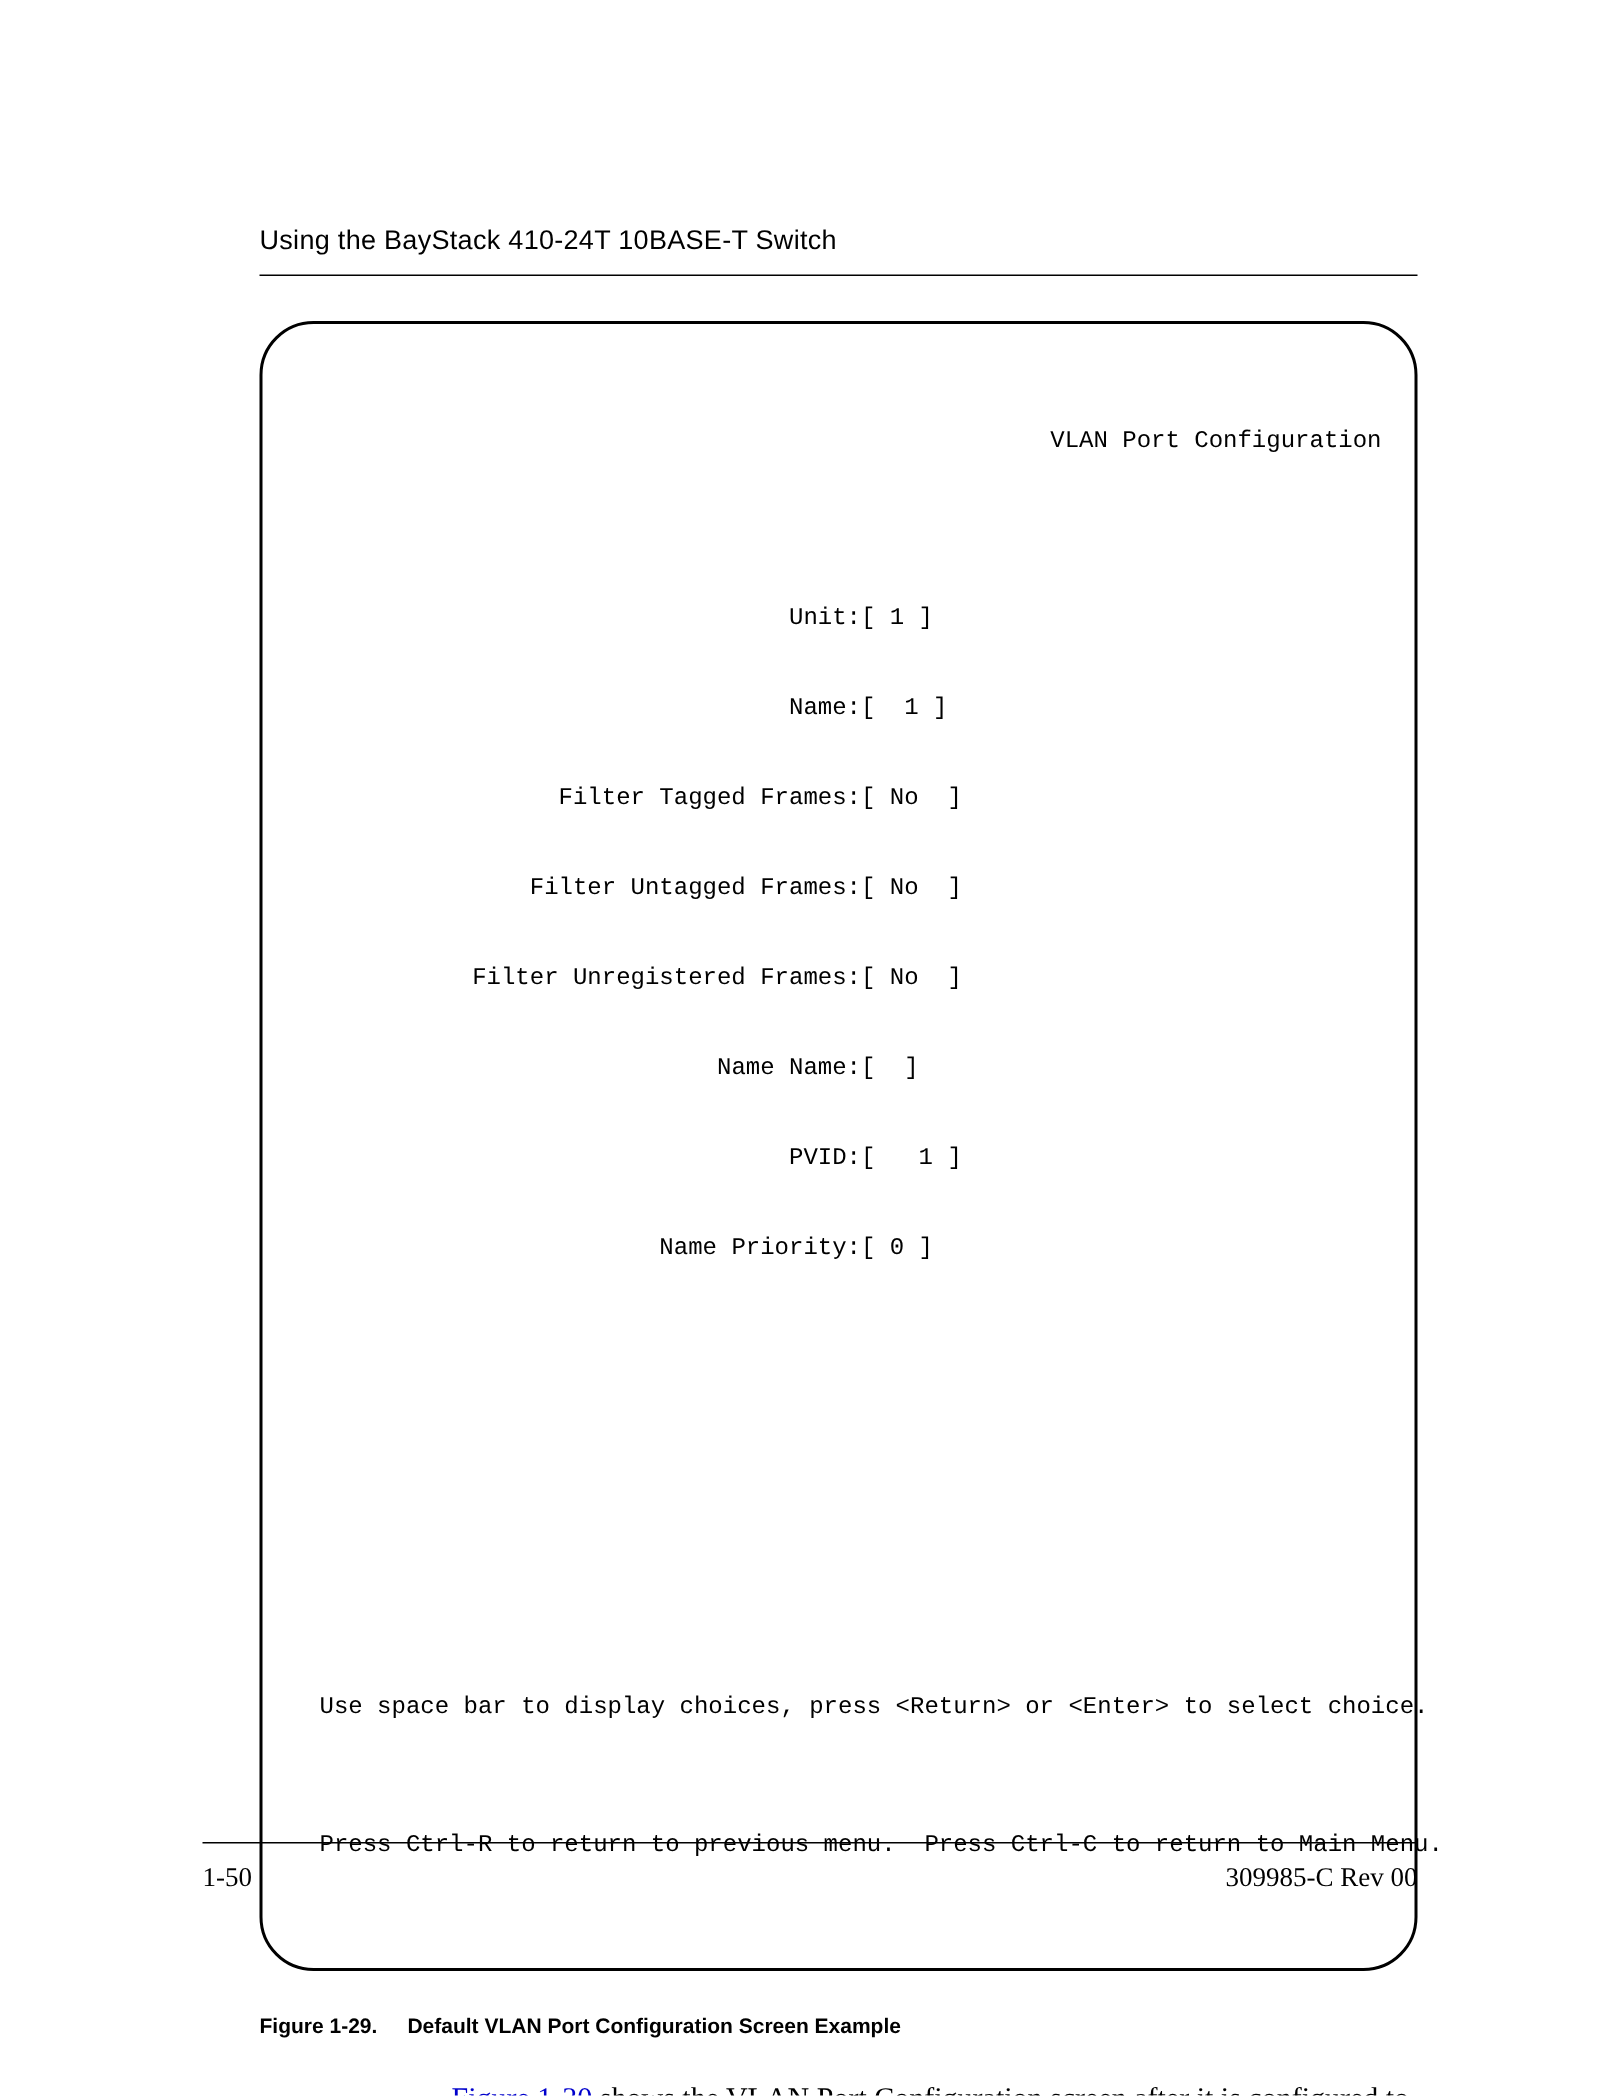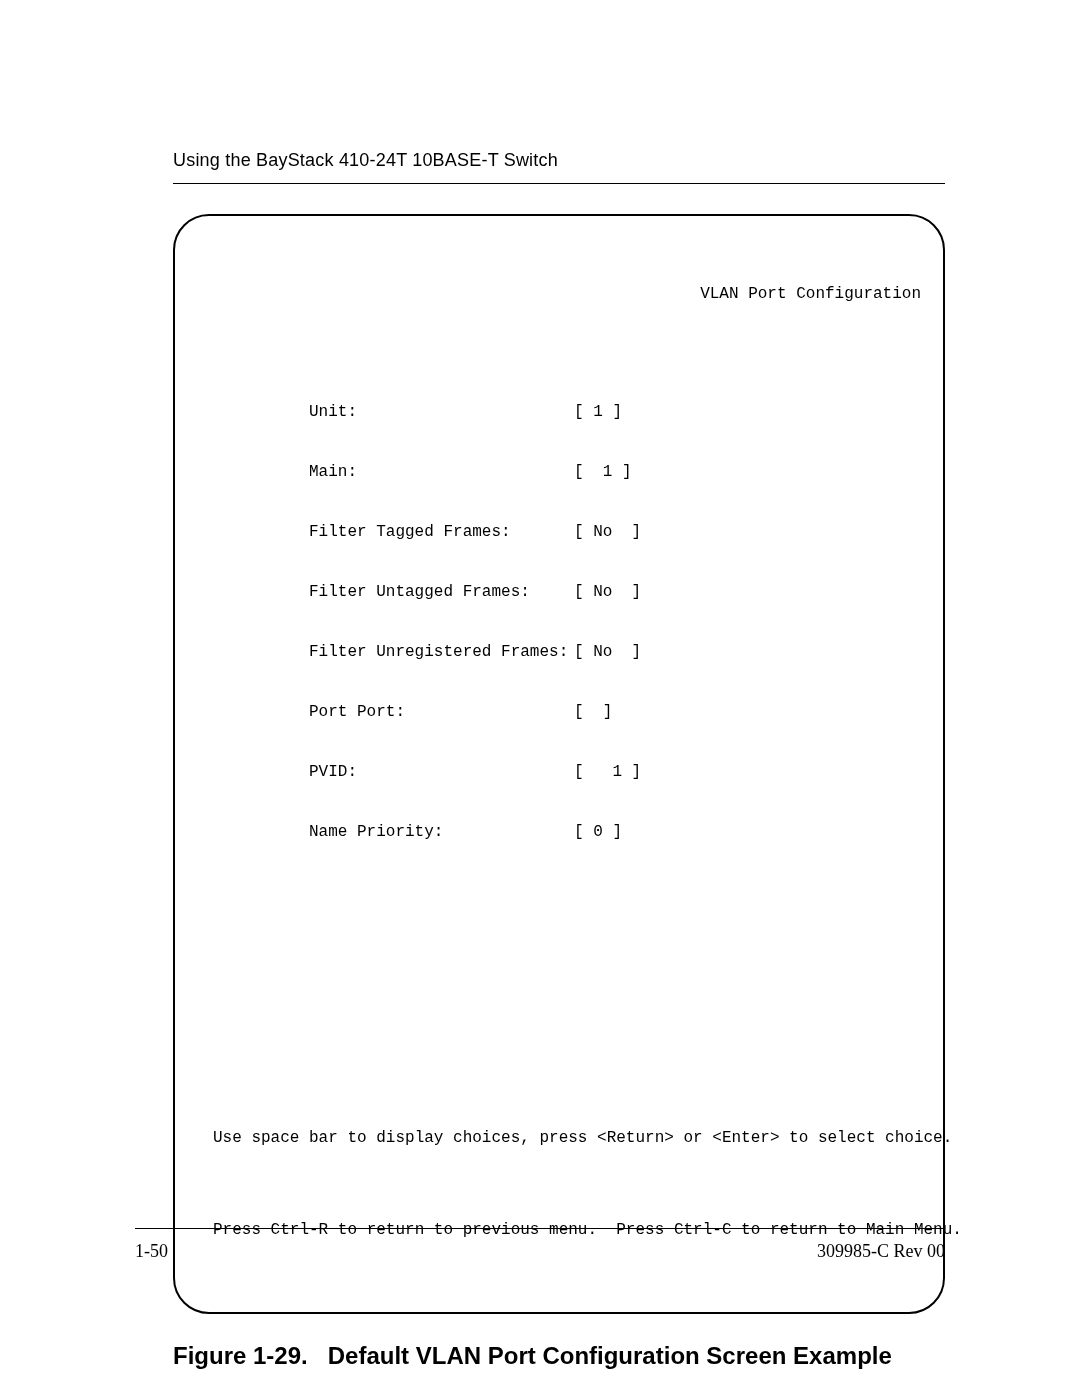--- a/index.html
+++ b/index.html
@@ -44,34 +44,34 @@
     white-space: pre;
   }
   .term-title {
     text-align: right;
     margin-bottom: 18px;
   }
   .term-fields {
     margin-left: 112px;
   }
   .term-row { display: flex; }
-  .term-label { width: 265px; white-space: pre; }
+  .term-label { width: 265px; white-space: pre; text-align: right; }
   .term-val { white-space: pre; }
   .term-gap { height: 150px; }
   .term-help1, .term-help2 {
     margin: 16px;
     font-family: "Courier New", Courier, monospace;
     font-size: 16px;
     line-height: 1.25;
     white-space: pre;
   }
   .caption {
     font-family: Arial, Helvetica, sans-serif;
     font-weight: bold;
-    font-size: 24px;
+    font-size: 14px;
     margin: 22px 0 28px 0;
   }
   .caption .gap { display: inline-block; width: 20px; }
   .body-para {
     font-size: 20px;
     line-height: 1.35;
     margin: 0 0 22px 0;
     padding-left: 128px;
   }
   a.link {
@@ -108,37 +108,37 @@
 
   <div class="terminal-wrap">
     <div class="terminal">
       <div class="term-title">VLAN Port Configuration</div>
       <div class="term-fields">
         <div class="term-row">
           <span class="term-label">Unit:</span>
           <span class="term-val">[ 1 ]</span>
         </div>
         <div class="term-row">
-          <span class="term-label">Main:</span>
+          <span class="term-label">Name:</span>
           <span class="term-val">[  1 ]</span>
         </div>
         <div class="term-row">
           <span class="term-label">Filter Tagged Frames:</span>
           <span class="term-val">[ No  ]</span>
         </div>
         <div class="term-row">
           <span class="term-label">Filter Untagged Frames:</span>
           <span class="term-val">[ No  ]</span>
         </div>
         <div class="term-row">
           <span class="term-label">Filter Unregistered Frames:</span>
           <span class="term-val">[ No  ]</span>
         </div>
         <div class="term-row">
-          <span class="term-label">Port Port:</span>
+          <span class="term-label">Name Name:</span>
           <span class="term-val">[  ]</span>
         </div>
         <div class="term-row">
           <span class="term-label">PVID:</span>
           <span class="term-val">[   1 ]</span>
         </div>
         <div class="term-row">
           <span class="term-label">Name Priority:</span>
           <span class="term-val">[ 0 ]</span>
         </div>

